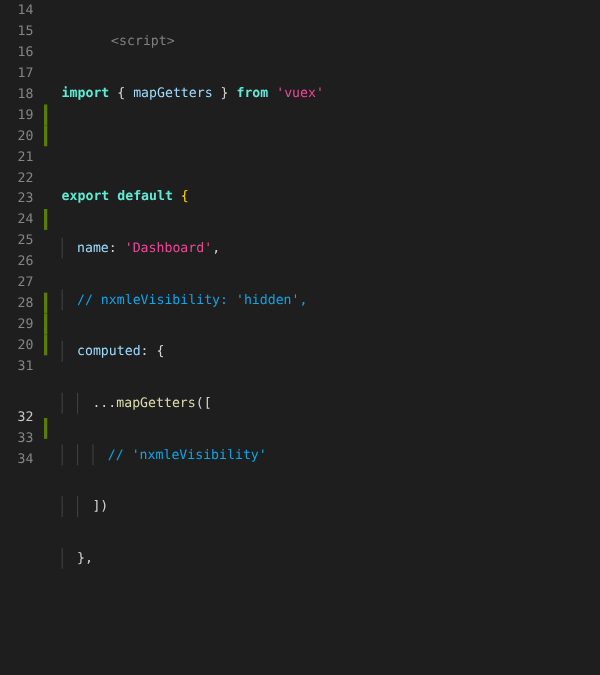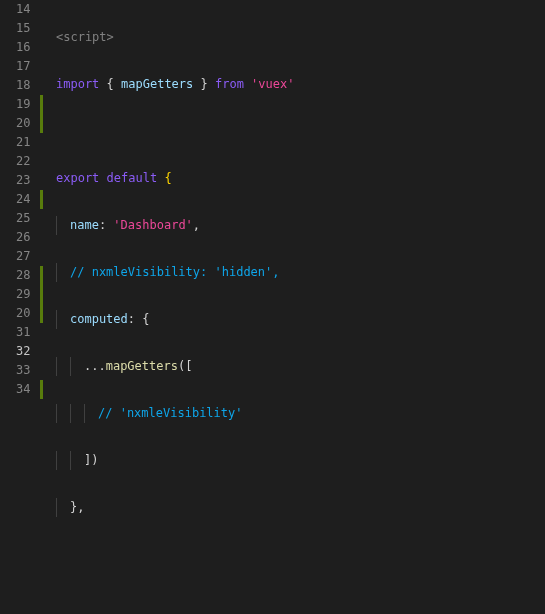--- a/index.html
+++ b/index.html
@@ -20,21 +20,21 @@
   flex-shrink: 0;
 }
 .gutter {
   width: 40px;
   text-align: right;
   padding-right: 12px;
   color: #858585;
   user-select: none;
 }
 .line-num { height: 19px; line-height: 19px; padding-left: 16px; }
-.line-num.active { color: #c6c6c6; }
+.line-num.active { color: #c6c6c6; margin-top: 28px; }
 .marks {
   width: 4px;
   position: relative;
 }
 .mark {
   position: absolute;
   width: 3px;
   height: 19px;
   background: #587c0c;
 }
@@ -49,22 +49,22 @@
   padding-left: 12px;
   position: relative;
 }
 .guide {
   display: inline-block;
   border-left: 1px solid #404040;
   width: 14px;
   height: 19px;
   vertical-align: top;
 }
-.t-tag { color: #808080; }
-.t-kw { color: #8b5cf6; }
+.t-tag { color: #808080; margin-left: 45px; }
+.t-kw { color: #5eead4; font-weight: bold; }
 .t-punc { color: #d4d4d4; }
 .t-punc2 { color: #ffd700; }
 .t-str { color: #ec4899; }
 .t-var { color: #9cdcfe; }
 .t-prop { color: #9cdcfe; text-align: right; }
 .t-com { color: #0ea5e9; }
 .t-fn { color: #dcdcaa; }
 </style>
 </head>
 <body>

